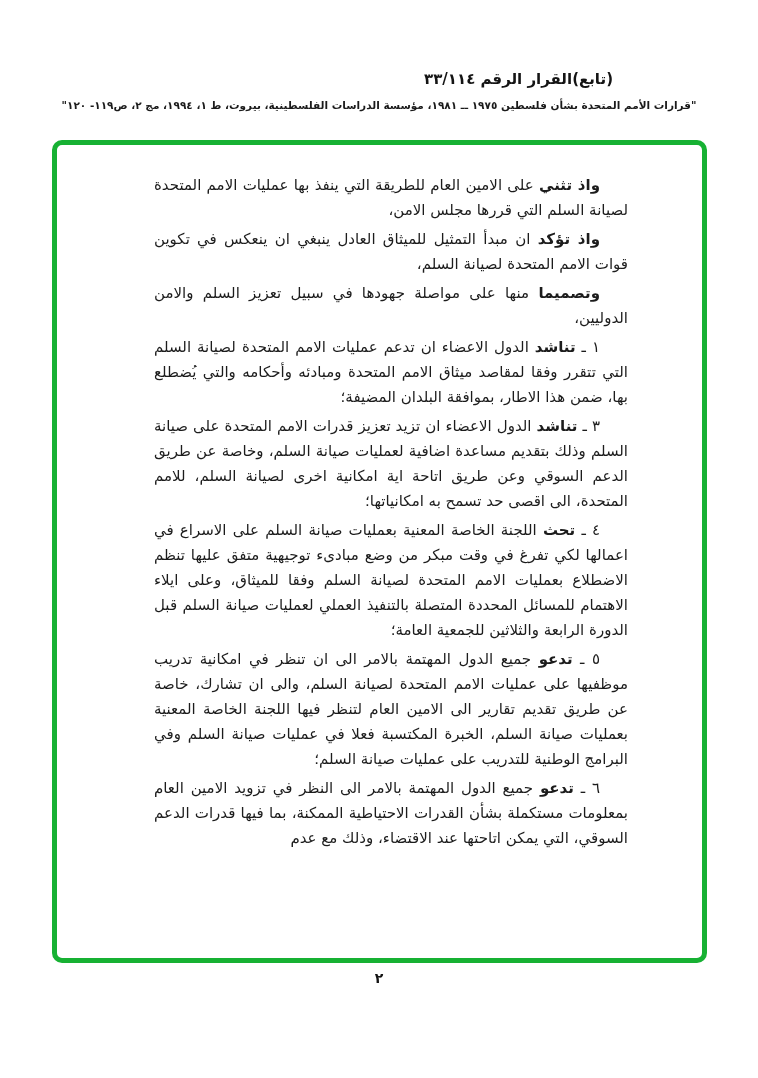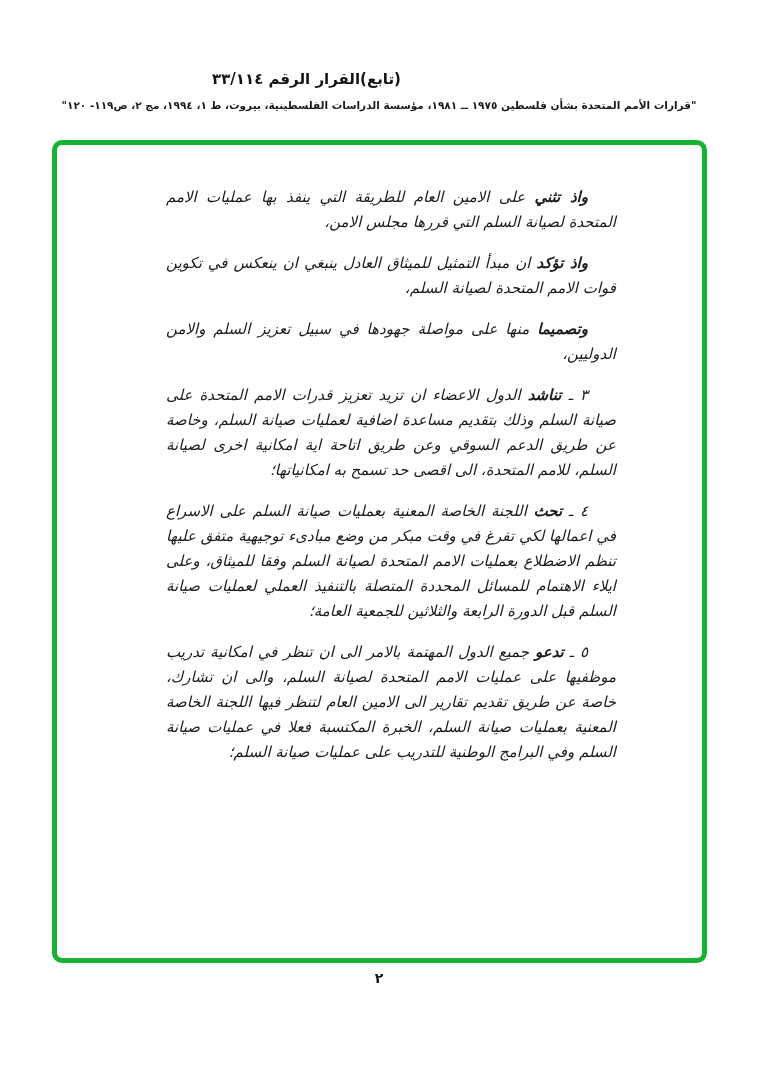--- a/index.html
+++ b/index.html
@@ -13,21 +13,20 @@
     position: relative;
     font-family: "DejaVu Sans", sans-serif;
     color: #1b1b1b;
     overflow: hidden;
   }
   .page-title {
     position: absolute;
     top: 70px;
     left: 0;
     width: 613px;
-    text-align: center;
     direction: rtl;
     font-weight: bold;
     font-size: 15px;
     letter-spacing: 0.2px;
     color: #141414;
   }
   .citation-line {
     position: absolute;
     top: 99px;
     left: 0;
@@ -54,24 +53,23 @@
     top: 24px;
     right: 70px;
     left: 93px;
     direction: rtl;
     text-align: justify;
     font-size: 15px;
     line-height: 25px;
     color: #1c1c1c;
   }
   .resolution-text p {
-    margin: 16px;
+    margin: 4px;
     padding: 0;
     text-indent: 28px; 
-    font-style: italic;
   }
   .resolution-text .lead {
     font-weight: bold;
   }
   .resolution-text .num {
     font-weight: normal;
   }
   .page-number {
     position: absolute;
     top: 970px;
@@ -88,19 +86,21 @@
 
 <div class="page-title">(تابع)القرار الرقم ٣٣/١١٤</div>
 
 <div class="citation-line">"قرارات الأمم المتحدة بشأن فلسطين ١٩٧٥ ــ ١٩٨١، مؤسسة الدراسات الفلسطينية، بيروت، ط ١، ١٩٩٤، مج ٢، ص١١٩- ١٢٠"</div>
 
 <div class="content-frame">
   <div class="resolution-text">
       <p><b class="lead">واذ تثني</b><span> على الامين العام للطريقة التي ينفذ بها عمليات الامم المتحدة لصيانة السلم التي قررها مجلس الامن،</span></p>
       <p><b class="lead">واذ تؤكد</b><span> ان مبدأ التمثيل للميثاق العادل ينبغي ان ينعكس في تكوين قوات الامم المتحدة لصيانة السلم،</span></p>
       <p><b class="lead">وتصميما</b><span> منها على مواصلة جهودها في سبيل تعزيز السلم والامن الدوليين،</span></p>
+      <p><span class="num">١ ـ </span><b class="lead">تناشد</b><span> الدول الاعضاء ان تدعم عمليات الامم المتحدة لصيانة السلم التي تتقرر وفقا لمقاصد ميثاق الامم المتحدة ومبادئه وأحكامه والتي يُضطلع بها، ضمن هذا الاطار، بموافقة البلدان المضيفة؛</span></p>
       <p><span class="num">٣ ـ </span><b class="lead">تناشد</b><span> الدول الاعضاء ان تزيد تعزيز قدرات الامم المتحدة على صيانة السلم وذلك بتقديم مساعدة اضافية لعمليات صيانة السلم، وخاصة عن طريق الدعم السوقي وعن طريق اتاحة اية امكانية اخرى لصيانة السلم، للامم المتحدة، الى اقصى حد تسمح به امكانياتها؛</span></p>
       <p><span class="num">٤ ـ </span><b class="lead">تحث</b><span> اللجنة الخاصة المعنية بعمليات صيانة السلم على الاسراع في اعمالها لكي تفرغ في وقت مبكر من وضع مبادىء توجيهية متفق عليها تنظم الاضطلاع بعمليات الامم المتحدة لصيانة السلم وفقا للميثاق، وعلى ايلاء الاهتمام للمسائل المحددة المتصلة بالتنفيذ العملي لعمليات صيانة السلم قبل الدورة الرابعة والثلاثين للجمعية العامة؛</span></p>
       <p><span class="num">٥ ـ </span><b class="lead">تدعو</b><span> جميع الدول المهتمة بالامر الى ان تنظر في امكانية تدريب موظفيها على عمليات الامم المتحدة لصيانة السلم، والى ان تشارك، خاصة عن طريق تقديم تقارير الى الامين العام لتنظر فيها اللجنة الخاصة المعنية بعمليات صيانة السلم، الخبرة المكتسبة فعلا في عمليات صيانة السلم وفي البرامج الوطنية للتدريب على عمليات صيانة السلم؛</span></p>
+      <p><span class="num">٦ ـ </span><b class="lead">تدعو</b><span> جميع الدول المهتمة بالامر الى النظر في تزويد الامين العام بمعلومات مستكملة بشأن القدرات الاحتياطية الممكنة، بما فيها قدرات الدعم السوقي، التي يمكن اتاحتها عند الاقتضاء، وذلك مع عدم</span></p>
     </div>
 </div>
 
 <div class="page-number">٢</div>
 
 </body></html>

